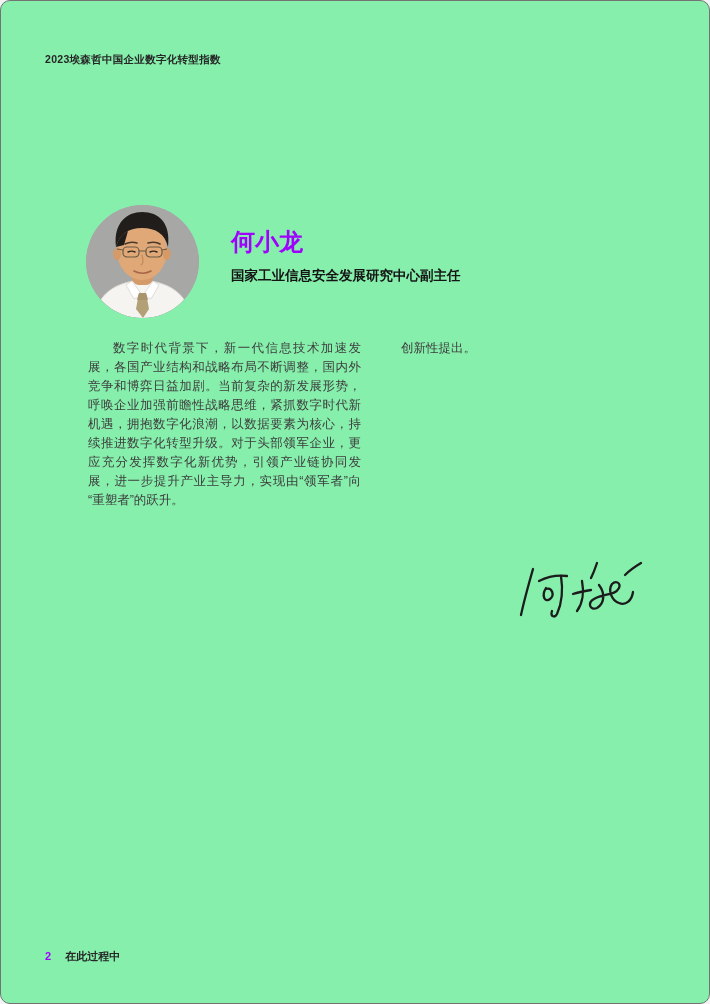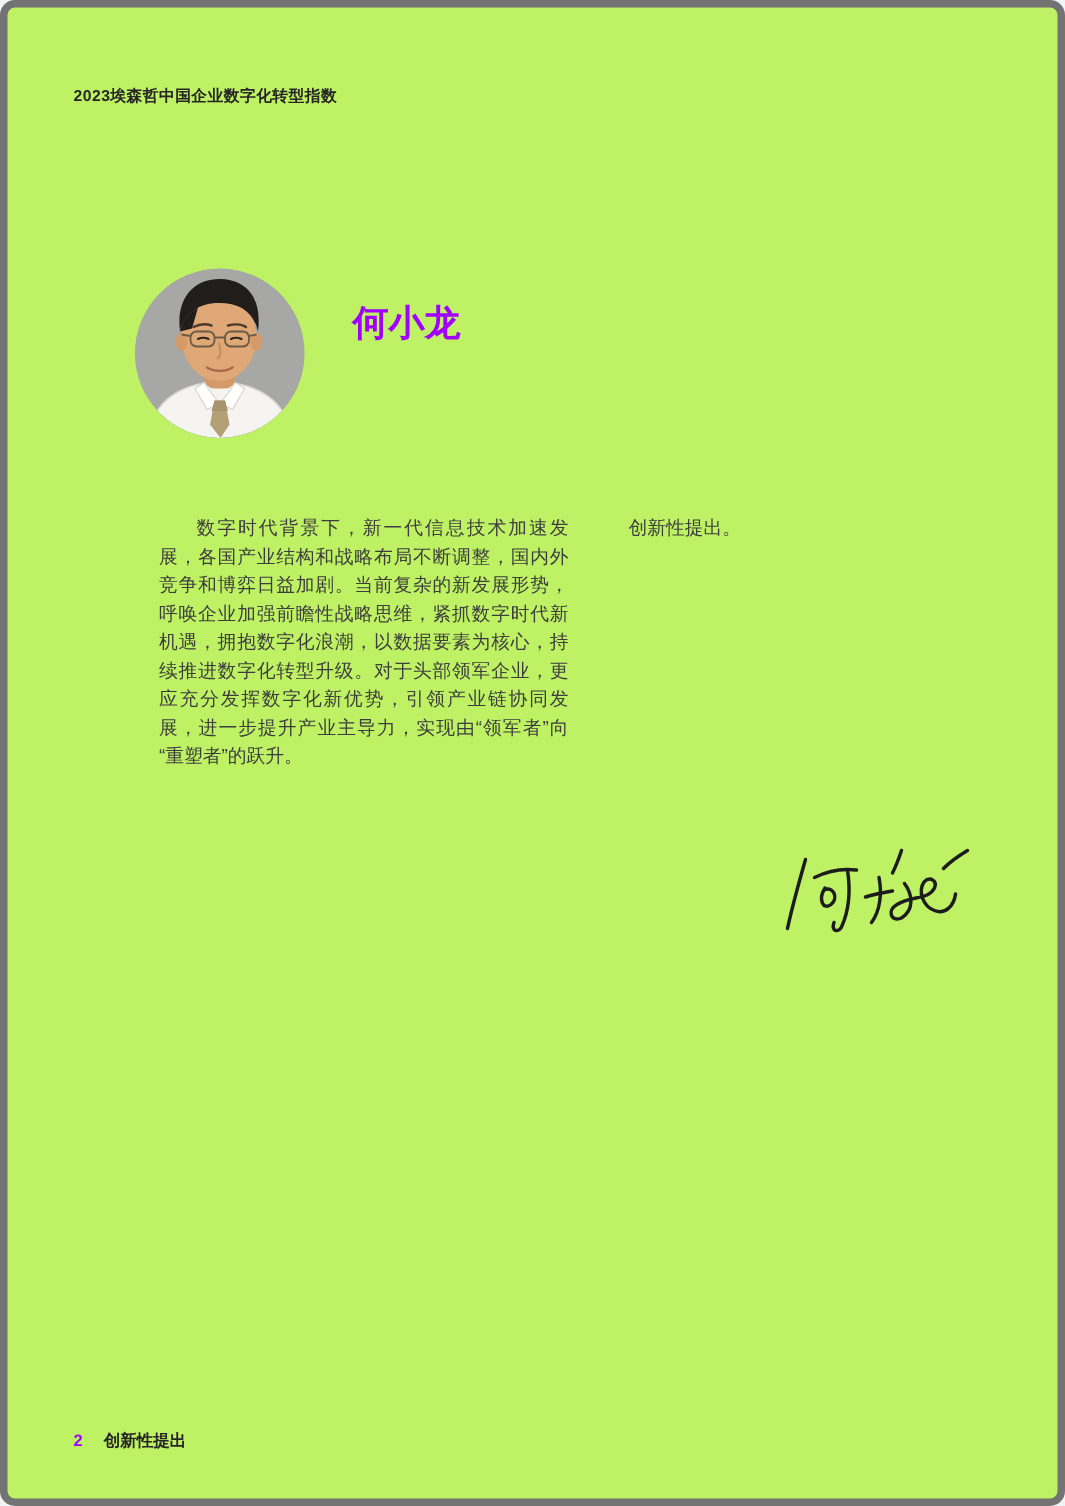--- a/index.html
+++ b/index.html
@@ -6,42 +6,42 @@
     margin: 0;
     padding: 0;
     background: #f2f3f4;
     font-family: "Liberation Sans", "DejaVu Sans", sans-serif;
   }
   .page {
     position: relative;
     width: 710px;
     height: 1004px;
     margin: 0 auto;
-    background: #bef264;
+    background: #86efac;
     border-radius: 10px;
-    border: 5px solid #737373;
+    border: 1px solid #737373;
     box-sizing: border-box;
     overflow: hidden;
     color: #3d3d3d;
   }
   
   .header {
     position: absolute;
     left: 44px;
     top: 52px;
     font-size: 10.5px;
     font-weight: 700;
     letter-spacing: 0.3px;
     color: #262626;
   }
   
   .profile {
     position: absolute;
     left: 85px;
-    top: 174px;
+    top: 204px;
     display: flex;
     align-items: flex-start;
   }
   .avatar {
     width: 113px;
     height: 113px;
     border-radius: 50%;
     overflow: hidden;
     flex: 0 0 auto;
     background: #a7a7a5;
@@ -59,21 +59,21 @@
   }
   .profile-title {
     margin-top: 12px;
     font-size: 13.5px;
     font-weight: 700;
     color: #141414;
   }
   
   .body-columns {
     position: absolute;
-    left: 101px;
+    left: 87px;
     top: 338px;
     width: 561px;
     display: flex;
     gap: 15px;
   }
   .col {
     width: 273px;
     flex: 0 0 auto;
   }
   .col p {
@@ -153,20 +153,21 @@
           <path d="M42,47 C44,46 47,46 49,47" stroke="#2e2620" stroke-width="1.4" fill="none" stroke-linecap="round"></path>
           <path d="M64,47 C66,46 69,46 71,47" stroke="#2e2620" stroke-width="1.4" fill="none" stroke-linecap="round"></path>
 
           <path d="M56,50 C57,55 58,58 55,60" stroke="#c28a58" stroke-width="1.2" fill="none" stroke-linecap="round"></path>
           <path d="M48,66 C53,69 60,69 65,66" stroke="#a9674a" stroke-width="1.6" fill="none" stroke-linecap="round"></path>
         </g>
       </svg>
     </div>
     <div class="profile-text">
       <div class="profile-name">何小龙</div>
+      <div class="profile-title">国家工业信息安全发展研究中心副主任</div>
     </div>
   </div>
 
   <div class="body-columns">
     <div class="col">
       <p>数字时代背景下，新一代信息技术加速发展，各国产业结构和战略布局不断调整，国内外竞争和博弈日益加剧。当前复杂的新发展形势，呼唤企业加强前瞻性战略思维，紧抓数字时代新机遇，拥抱数字化浪潮，以数据要素为核心，持续推进数字化转型升级。对于头部领军企业，更应充分发挥数字化新优势，引领产业链协同发展，进一步提升产业主导力，实现由“领军者”向“重塑者”的跃升。</p>
     </div>
     <div class="col">
       <p>创新性提出。</p>
     </div>
@@ -184,16 +185,16 @@
       <path d="M64,41 C70,39 76,38 82,37"></path>
       <path d="M73,28 C75,38 74,50 68,58"></path>
 
       <path d="M90,32 C96,40 96,50 88,55 C81,58 78,50 85,46 C95,40 106,43 110,35 C112,30 107,27 103,31 C99,37 102,47 110,50 C117,53 123,47 124,39"></path>
       <path d="M116,22 C121,17 127,13 132,10"></path>
     </svg>
   </div>
 
   <div class="footer">
     <span class="page-num">2</span>
-    <span class="footer-label">创新性提出</span>
+    <span class="footer-label">在此过程中</span>
   </div>
 
 </div>
 
 </body></html>

